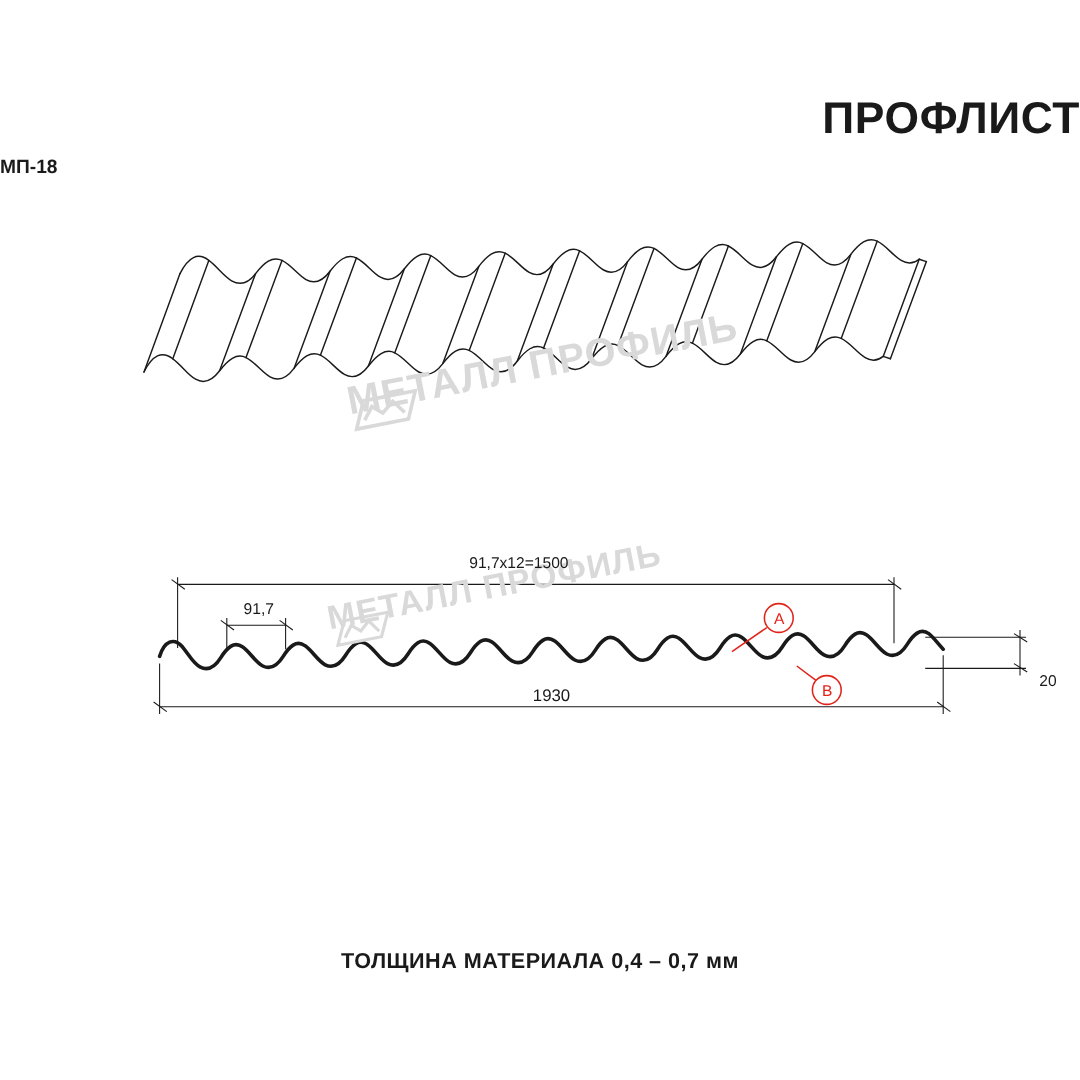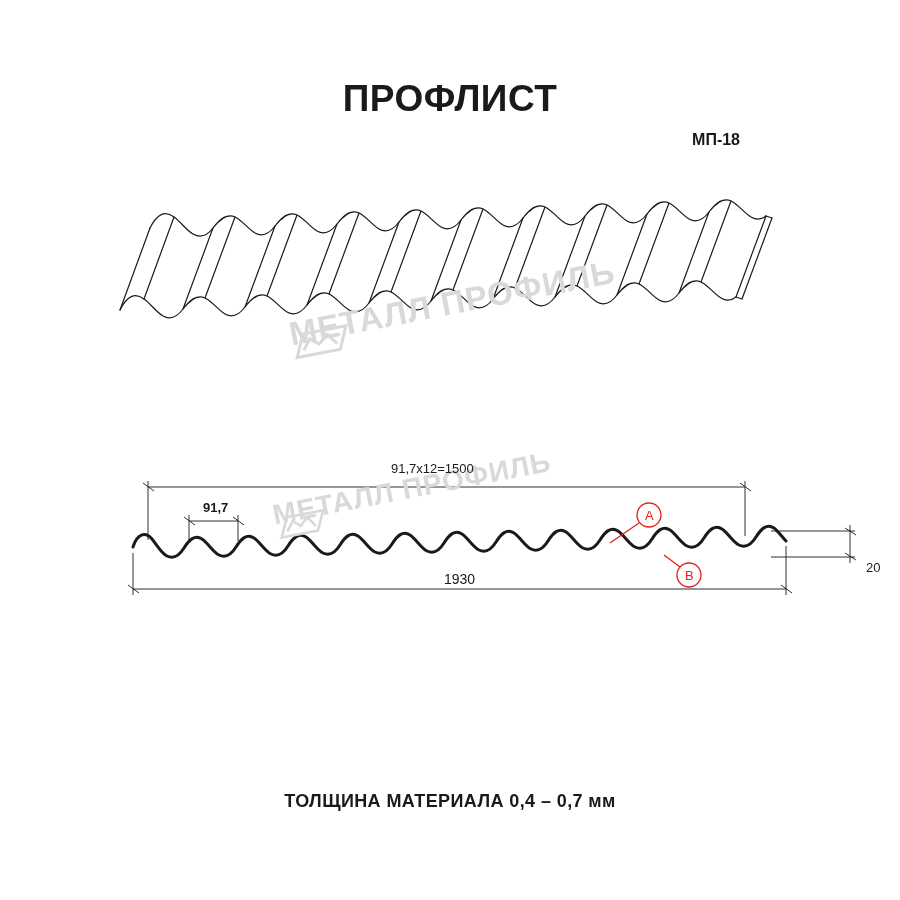--- a/index.html
+++ b/index.html
@@ -17,32 +17,32 @@
   }
   .page {
     position: absolute;
     inset: 0;
   }
   .title {
     position: absolute;
     top: 78px;
     left: 0;
     width: 900px;
-    text-align: center;
+    text-align: right;
     font-size: 37px;
     font-weight: bold;
     letter-spacing: 0.5px;
     color: #1a1a1a;
   }
   .subtitle {
     position: absolute;
     top: 131px;
     left: 0;
     width: 740px;
-    text-align: right;
+    text-align: left;
     font-size: 16px;
     font-weight: bold;
     color: #1a1a1a;
   }
   .footer {
     position: absolute;
     top: 791px;
     left: 0;
     width: 900px;
     text-align: center;
@@ -82,21 +82,21 @@
     transform-origin: left top;
     letter-spacing: 1px;
   }
   .dimtext {
     position: absolute;
     font-size: 13px;
     color: #1a1a1a;
     white-space: nowrap;
   }
   .t-top { top: 461px; left: 391px; }
-  .t-pitch { top: 500px; left: 203px; font-weight: bold; }
+  .t-pitch { top: 500px; left: 203px; }
   .t-bottom { top: 571px; left: 444px; font-size: 14px; }
   .t-h { top: 560px; left: 866px; }
   .callout-label {
     position: absolute;
     font-size: 13px;
     color: #e2231a;
     font-weight: normal;
   }
 </style>
 </head>

